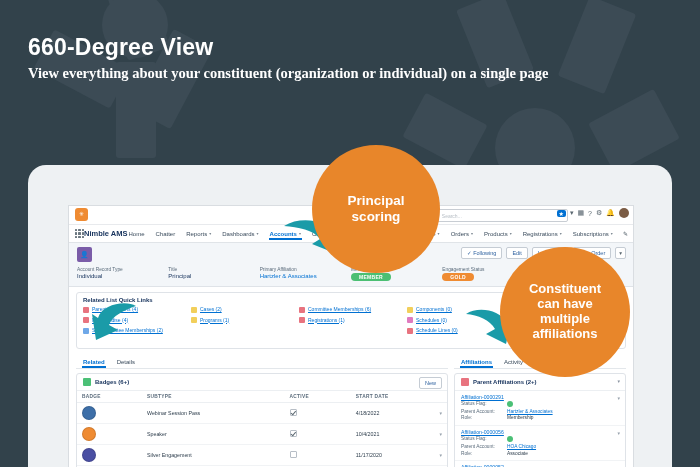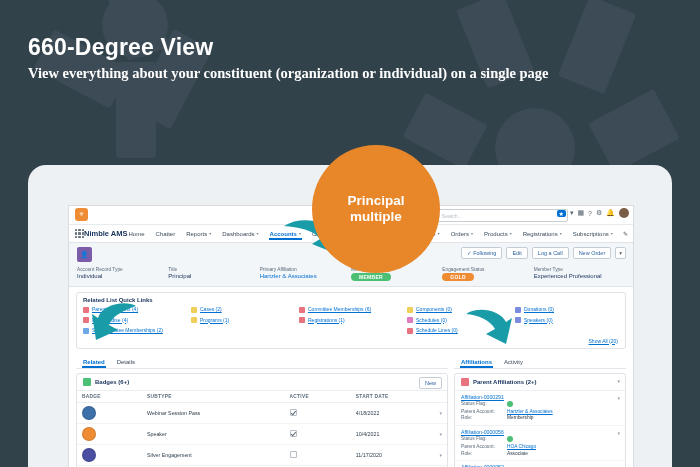--- a/index.html
+++ b/index.html
@@ -456,18 +456,24 @@
   </svg>
   <svg class="arrow" style="left:88px;top:302px;" width="52" height="48" viewBox="0 0 52 48">
     <path d="M48 4 C38 -2 14 2 10 16 L4 12 L8 38 L30 28 L21 23 C24 14 36 8 48 4 Z" fill="#1a9ba8"></path>
   </svg>
   <svg class="arrow" style="left:462px;top:308px;" width="52" height="48" viewBox="0 0 52 48">
     <path d="M4 6 C16 -2 38 2 44 14 L50 10 L44 36 L24 26 L33 21 C28 12 16 7 4 6 Z" fill="#1a9ba8"></path>
   </svg>
 
   <div class="callout" style="left:312px;top:145px;width:128px;height:128px;font-size:13.5px;">
     <div><span>Principal</span><br>
-         <span>multiple</span></div>
+         <span>scoring</span></div>
   </div>
 
 
+  <div class="callout" style="left:500px;top:247px;width:130px;height:130px;font-size:13px;">
+    <div><span>Constituent</span><br>
+         <span>can have</span><br>
+         <span>multiple</span><br>
+         <span>affiliations</span></div>
+  </div>
 
 </div>
 
 </body></html>

